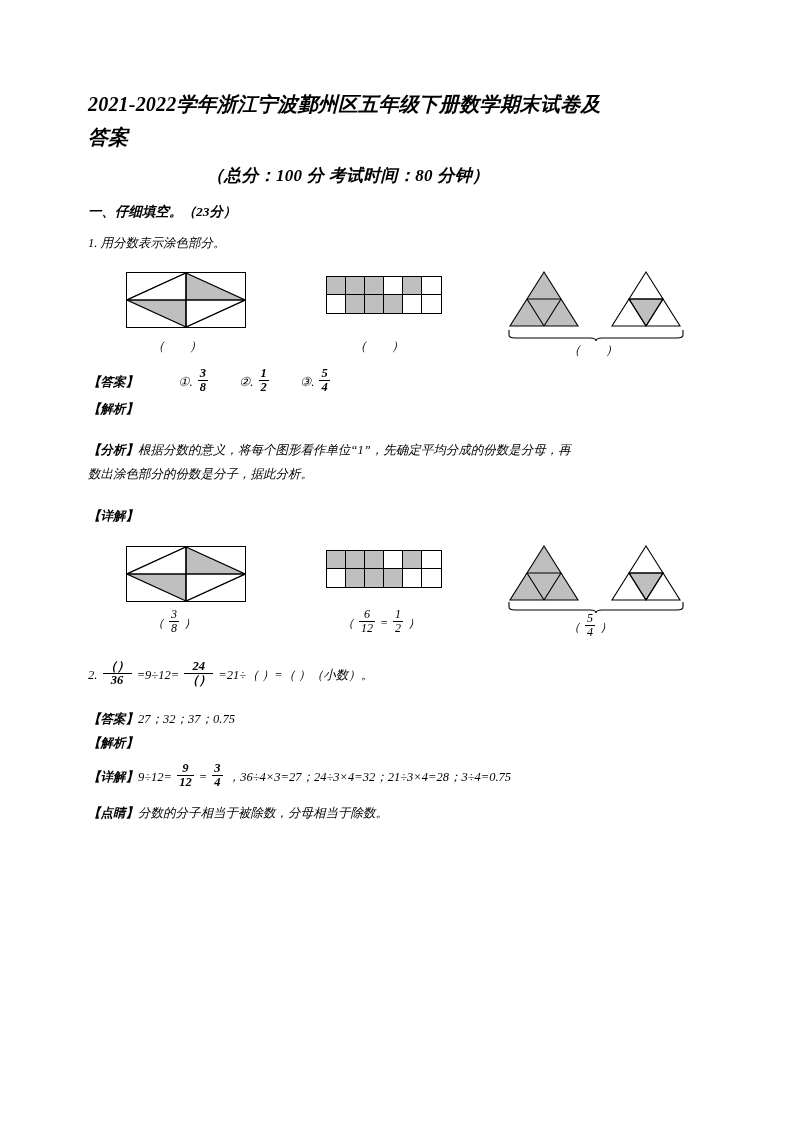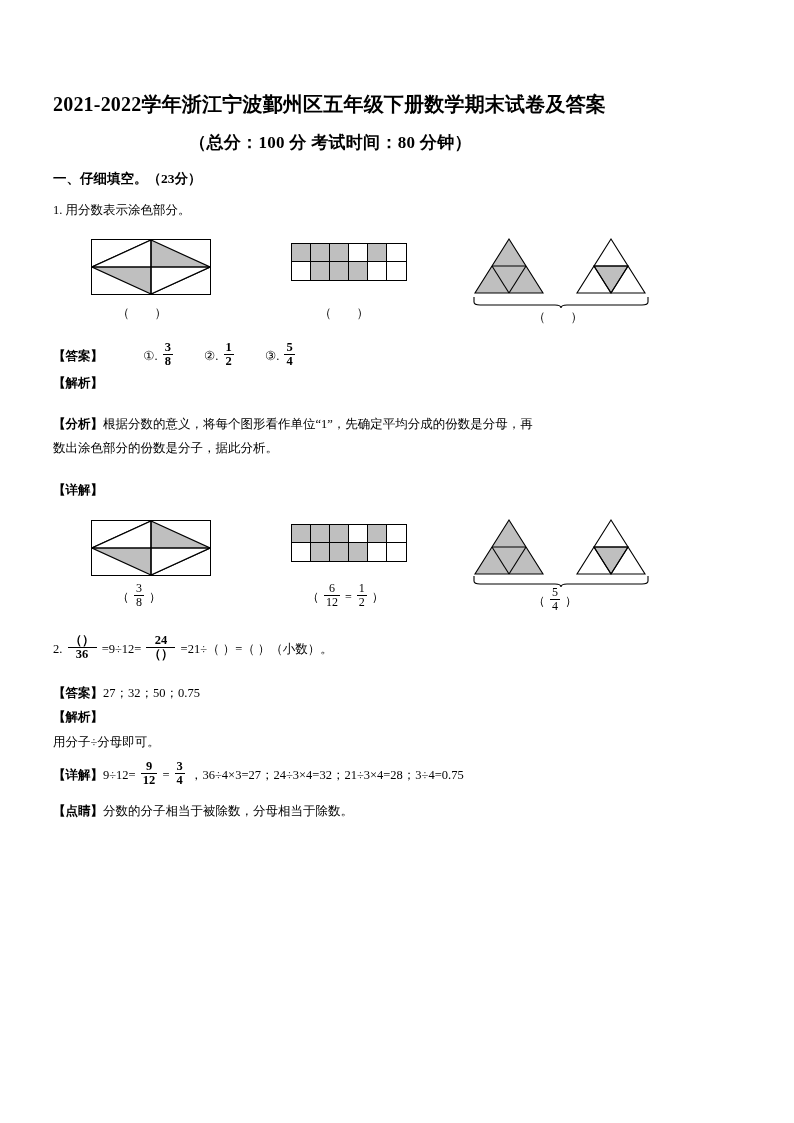--- a/index.html
+++ b/index.html
@@ -14,21 +14,22 @@
     color: #000000;
     position: relative;
     overflow: hidden;
   }
   .page {
     position: absolute;
     left: 0; top: 0;
     width: 704px;
     height: 1123px;
     box-sizing: border-box;
-    padding: 88px 96px 60px 53px;
+    padding: 88px 96px 60px 88px;
+    font-style: italic;
   }
   .doc-title {
     font-size: 20px;
     font-weight: bold;
     line-height: 1.65;
     text-align: left;
     letter-spacing: 0.2px;
   }
   .doc-subtitle {
     font-size: 17px;
@@ -120,21 +121,21 @@
   .frac .den {
     display: block;
     padding: 0 2px;
     font-weight: bold;
   }
   .frac.small { font-size: 12px; }
   .frac.small .num, .frac.small .den { font-weight: normal; }
 
   .ans-row {
     font-size: 12.5px;
-    margin-top: 12px;
+    margin-top: 5px;
     line-height: 2.2;
   }
   .ans-row .item { margin-right: 26px; display: inline-block; }
 
   .brace {
     position: absolute;
   }
   .fig-tri svg { display: block; }
 
   .answer-caption {
@@ -343,26 +344,25 @@
       <span class="num">（）</span><span class="den">36</span>
     </span>
     <span>=9÷12=</span>
     <span class="frac">
       <span class="num">24</span><span class="den">（）</span>
     </span>
     <span>=21÷（      ）=（      ）（小数）。</span>
   </div>
 
   <div class="para">
-    <span class="bold">【答案】</span><span>27；32；50；0.75</span>
+    <span class="bold">【答案】</span><span>27；32；37；0.75</span>
   </div>
 
   <div class="para tight bold">【解析】</div>
 
-  <div class="para tight">用分子÷分母即可。</div>
 
   <div class="para" style="margin-top:6px;">
     <span class="bold">【详解】</span><span>9÷12=</span>
     <span class="frac">
       <span class="num">9</span><span class="den">12</span>
     </span>
     <span>=</span>
     <span class="frac">
       <span class="num">3</span><span class="den">4</span>
     </span>

